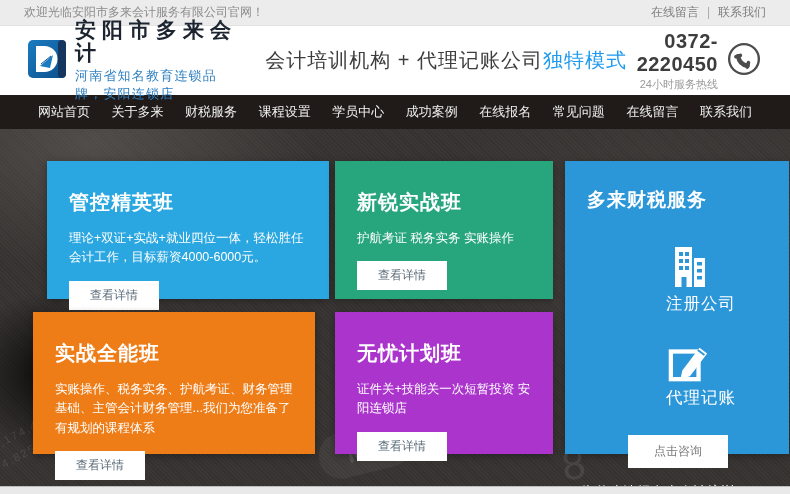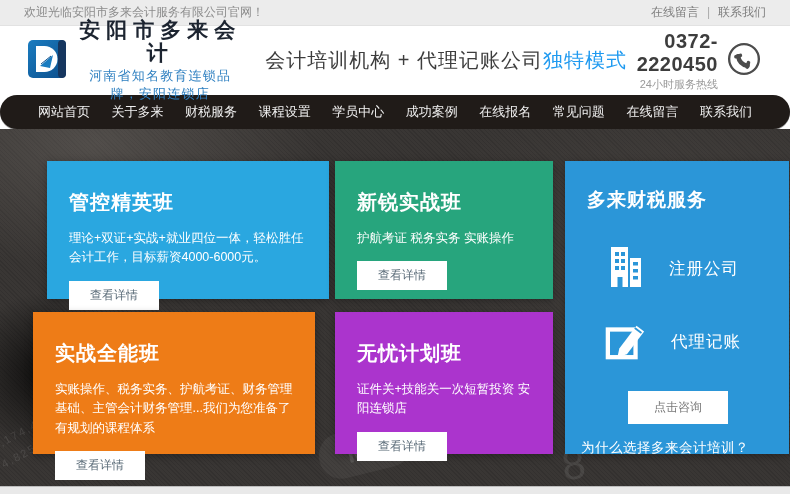--- a/index.html
+++ b/index.html
@@ -8,35 +8,35 @@
 
   
   .topbar { height:26px; background:#ececec; border-bottom:1px solid #e2e2e2;
             display:flex; align-items:center; justify-content:space-between;
             padding:0 24px; font-size:12px; color:#8b8b8b; }
   .topbar a { color:#7d7d7d; text-decoration:none; cursor:pointer; }
   .topbar .sep { margin:0 8px; color:#aaa; }
 
   
   .header { height:69px; background:#fff; display:flex; align-items:center; padding:0 28px; }
-  .logo { display:flex; align-items:center; cursor:pointer;text-align:center; }
+  .logo { display:flex; align-items:center; cursor:pointer; }
   .logo-txt { margin-left:9px; }
   .logo-title { font-size:21px; font-weight:bold; color:#1c2430; letter-spacing:6px; line-height:1.1; }
   .logo-tag { font-size:13px; color:#2d7fc0; letter-spacing:1.2px; margin-top:3px; }
   .slogan { margin-left:20px; font-size:20px; color:#3d3d3d; letter-spacing:1px; white-space:nowrap; }
   .slogan .hl { color:#1f9af0; }
   .phone { margin-left:auto; display:flex; align-items:center; }
   .phone-txt { text-align:right; margin-right:8px; }
   .phone-num { font-size:20px; font-weight:bold; color:#3d3d3d; letter-spacing:.5px; }
   .phone-label { font-size:11px; color:#9a9a9a; margin-top:1px; }
 
   
   .nav { height:34px; background:#201b18; display:flex; align-items:center;
          justify-content:space-between; padding:0 38px;
-         box-shadow:0 1px 0 rgba(0,0,0,.4);border-radius:17px; }
+         box-shadow:0 1px 0 rgba(0,0,0,.4); }
   .nav-item { color:#f1f1f1; font-size:13px; cursor:pointer; white-space:nowrap; }
 
   
   .hero { position:relative; height:357px; background-color:#393634;
           background-image:
             radial-gradient(ellipse 320px 180px at 12% 4%, rgba(140,134,128,.30), transparent 70%),
             radial-gradient(ellipse 380px 220px at 86% 30%, rgba(120,114,108,.18), transparent 70%),
             repeating-linear-gradient(45deg, rgba(0,0,0,.10) 0 1px, transparent 1px 3px);
           overflow:hidden; }
   .decor { position:absolute; color:rgba(255,255,255,.10); z-index:1; }
@@ -61,21 +61,21 @@
   .card-4 { left:302px; top:151px; width:218px; height:142px; }
   .card-title { font-size:20px; font-weight:bold; letter-spacing:1px; }
   .card-desc { font-size:12.5px; line-height:1.55; margin-top:13px; }
   .card-btn { display:inline-block; margin-top:13px; background:#fff; color:#5a6b78;
               font-size:12px; padding:6px 21px; border:none; cursor:pointer; }
 
   
   .panel { position:absolute; left:532px; top:0; width:224px; height:293px; color:#fff;
            padding:26px 16px 0 18px; box-shadow:0 2px 8px rgba(0,0,0,.30); }
   .panel-title { font-size:19px; font-weight:bold; letter-spacing:1px; margin-left:4px; }
-  .service-row { display:flex; align-items:center; margin:26px 0 0 22px; cursor:pointer; }
+  .service-row { display:flex; align-items:center; margin:26px 0 0 22px; cursor:pointer;flex-direction:column; }
   .service-row.first { margin-top:32px; }
   .service-label { font-size:16.5px; margin-left:24px; letter-spacing:1px; }
   .panel-btn { display:block; margin:26px auto 0; background:#fff; color:#777;
                font-size:12px; padding:8px 26px; border:none; cursor:pointer; }
   .panel-link { font-size:13.5px; margin-top:15px; margin-left:-2px; cursor:pointer;
                 letter-spacing:.5px; }
 
   
   .bottom-strip { height:8px; background:#e9e9e9; border-top:1px solid #bdbdbd; }
 </style>

